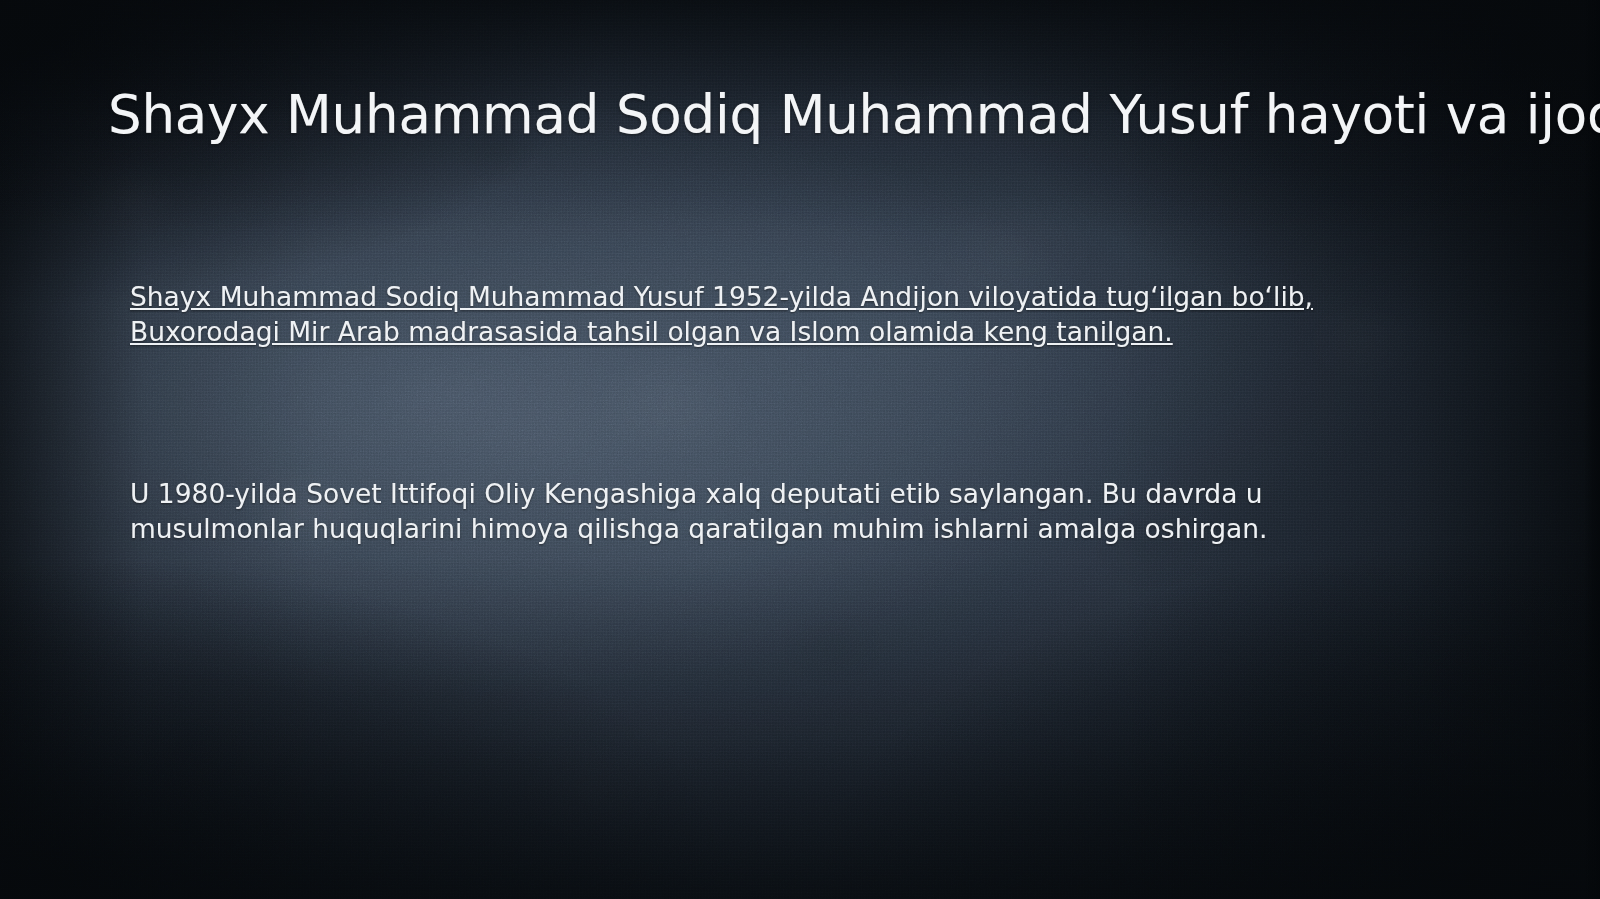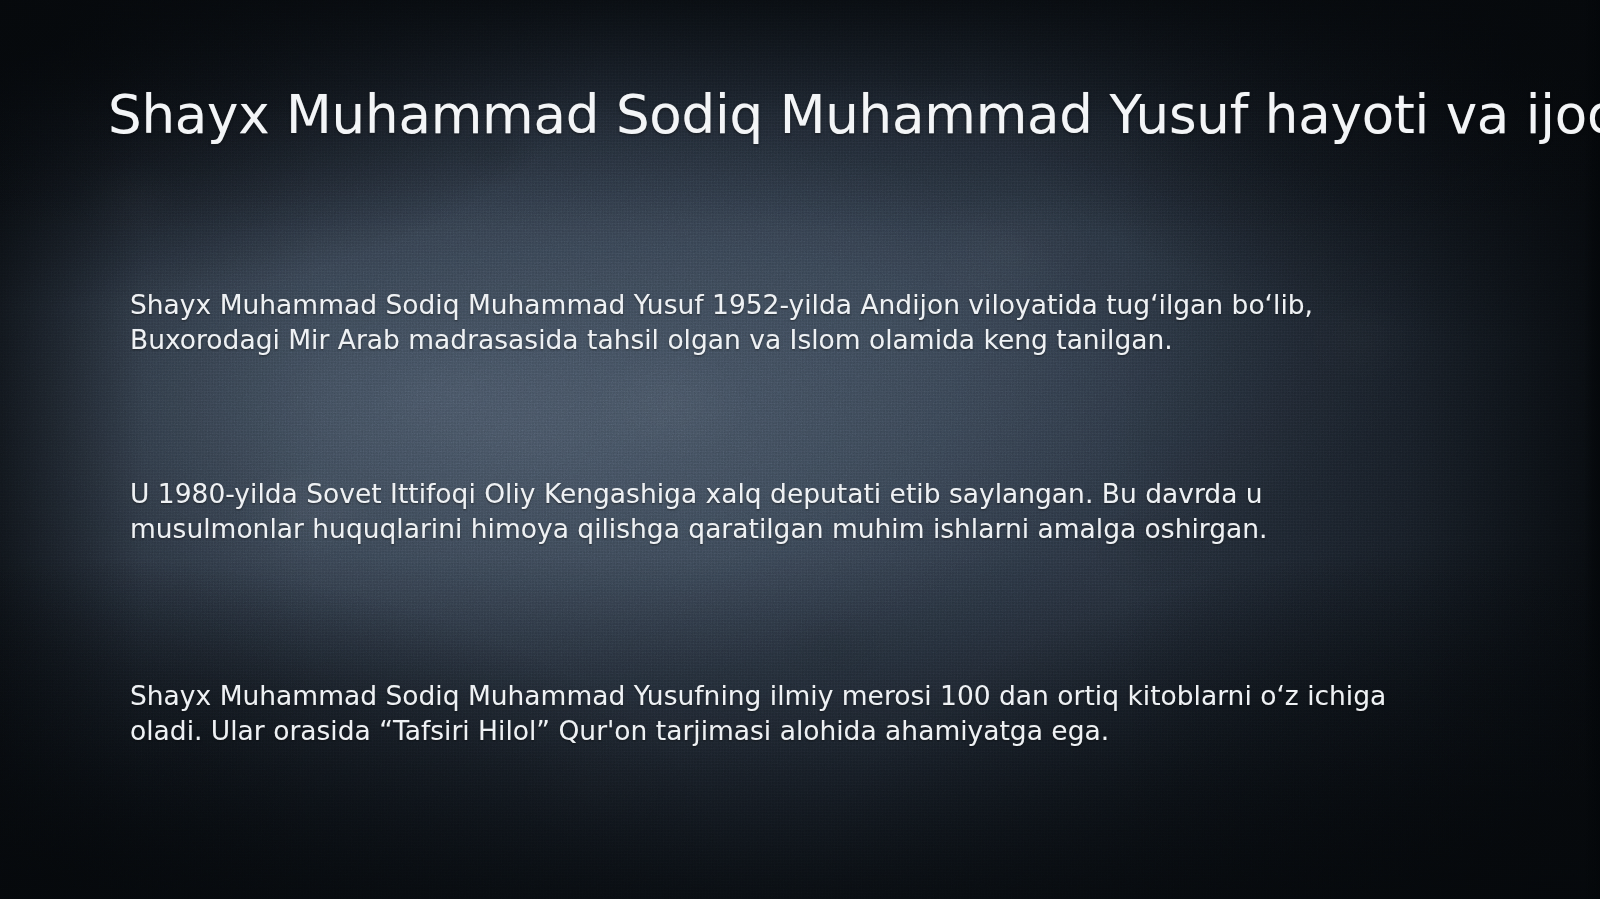--- a/index.html
+++ b/index.html
@@ -127,21 +127,21 @@
     position: absolute;
     left: 130px;
     width: 1330px;
     font-size: 26.5px;
     font-weight: 400;
     line-height: 1.33;
     color: #eef1f4;
     text-shadow: 0 0 1px rgba(255,255,255,0.22), 0 1px 2px rgba(0,0,0,0.50);
   }
 
-  .body-block.p1 { top: 260px; width: 1255px; }
+  .body-block.p1 { top: 252px; width: 1255px; text-decoration: underline; }
   .body-block.p2 { top: 449px; width: 1215px; }
   .body-block.p3 { top: 651px; width: 1330px; }
 </style>
 </head>
 <body>
 
 <div id="slide">
 
   <div class="bg-layer bg-base"></div>
   <div class="bg-layer bg-glow-center"></div>
@@ -161,16 +161,15 @@
   <div class="bg-layer bg-right-edge"></div>
 
   <div class="content">
 
     <h1 class="slide-title">Shayx Muhammad Sodiq Muhammad Yusuf hayoti va ijodi</h1>
 
     <p class="body-block p1">Shayx Muhammad Sodiq Muhammad Yusuf 1952-yilda Andijon viloyatida tug‘ilgan bo‘lib, Buxorodagi Mir Arab madrasasida tahsil olgan va Islom olamida keng tanilgan.</p>
 
     <p class="body-block p2">U 1980-yilda Sovet Ittifoqi Oliy Kengashiga xalq deputati etib saylangan. Bu davrda u musulmonlar huquqlarini himoya qilishga qaratilgan muhim ishlarni amalga oshirgan.</p>
 
-    <p class="body-block p3">Shayx Muhammad Sodiq Muhammad Yusufning ilmiy merosi 100 dan ortiq kitoblarni o‘z ichiga oladi. Ular orasida “Tafsiri Hilol” Qur'on tarjimasi alohida ahamiyatga ega.</p>
 
   </div>
 </div>
 
 </body></html>

